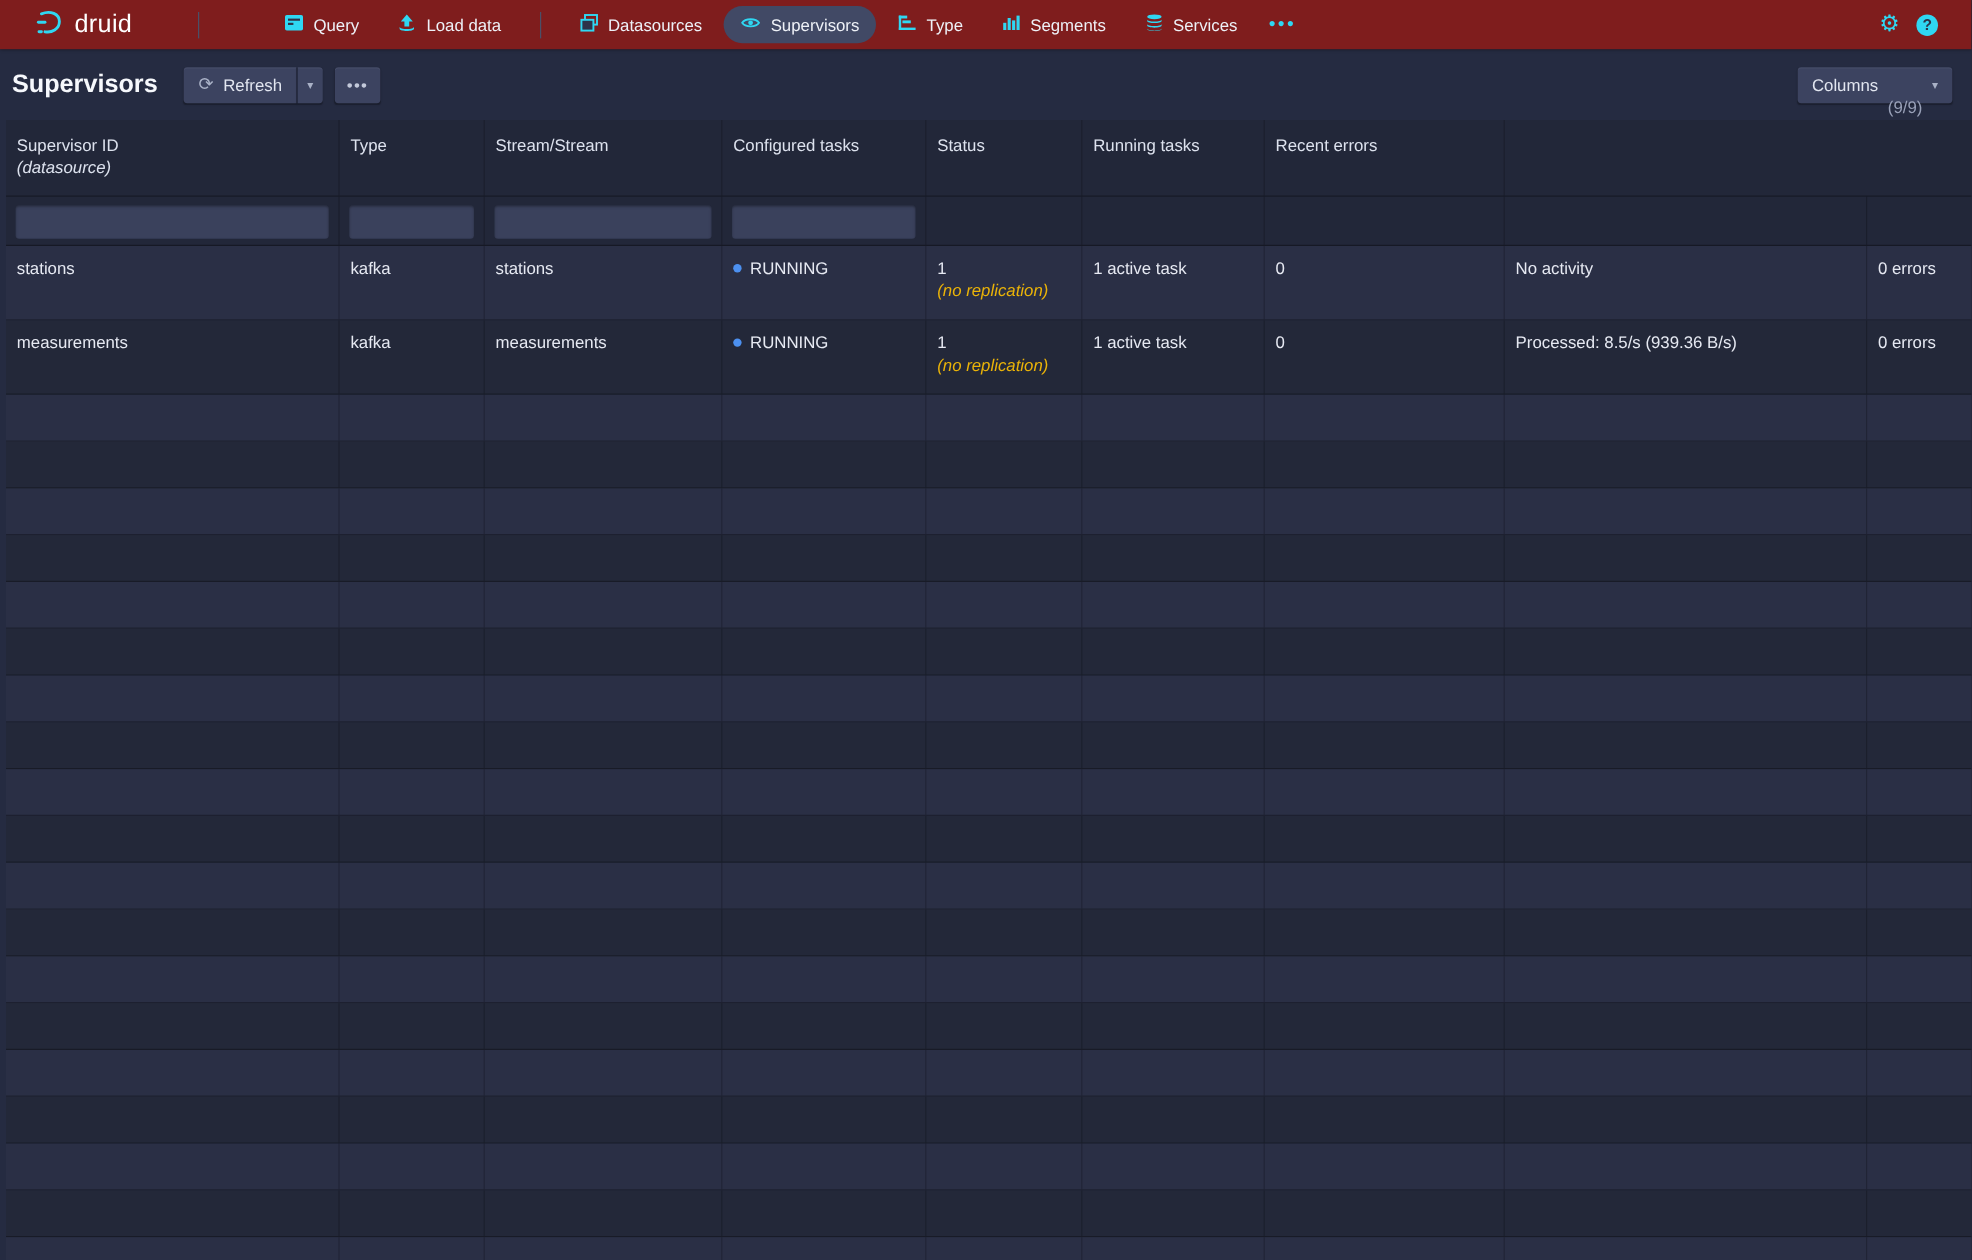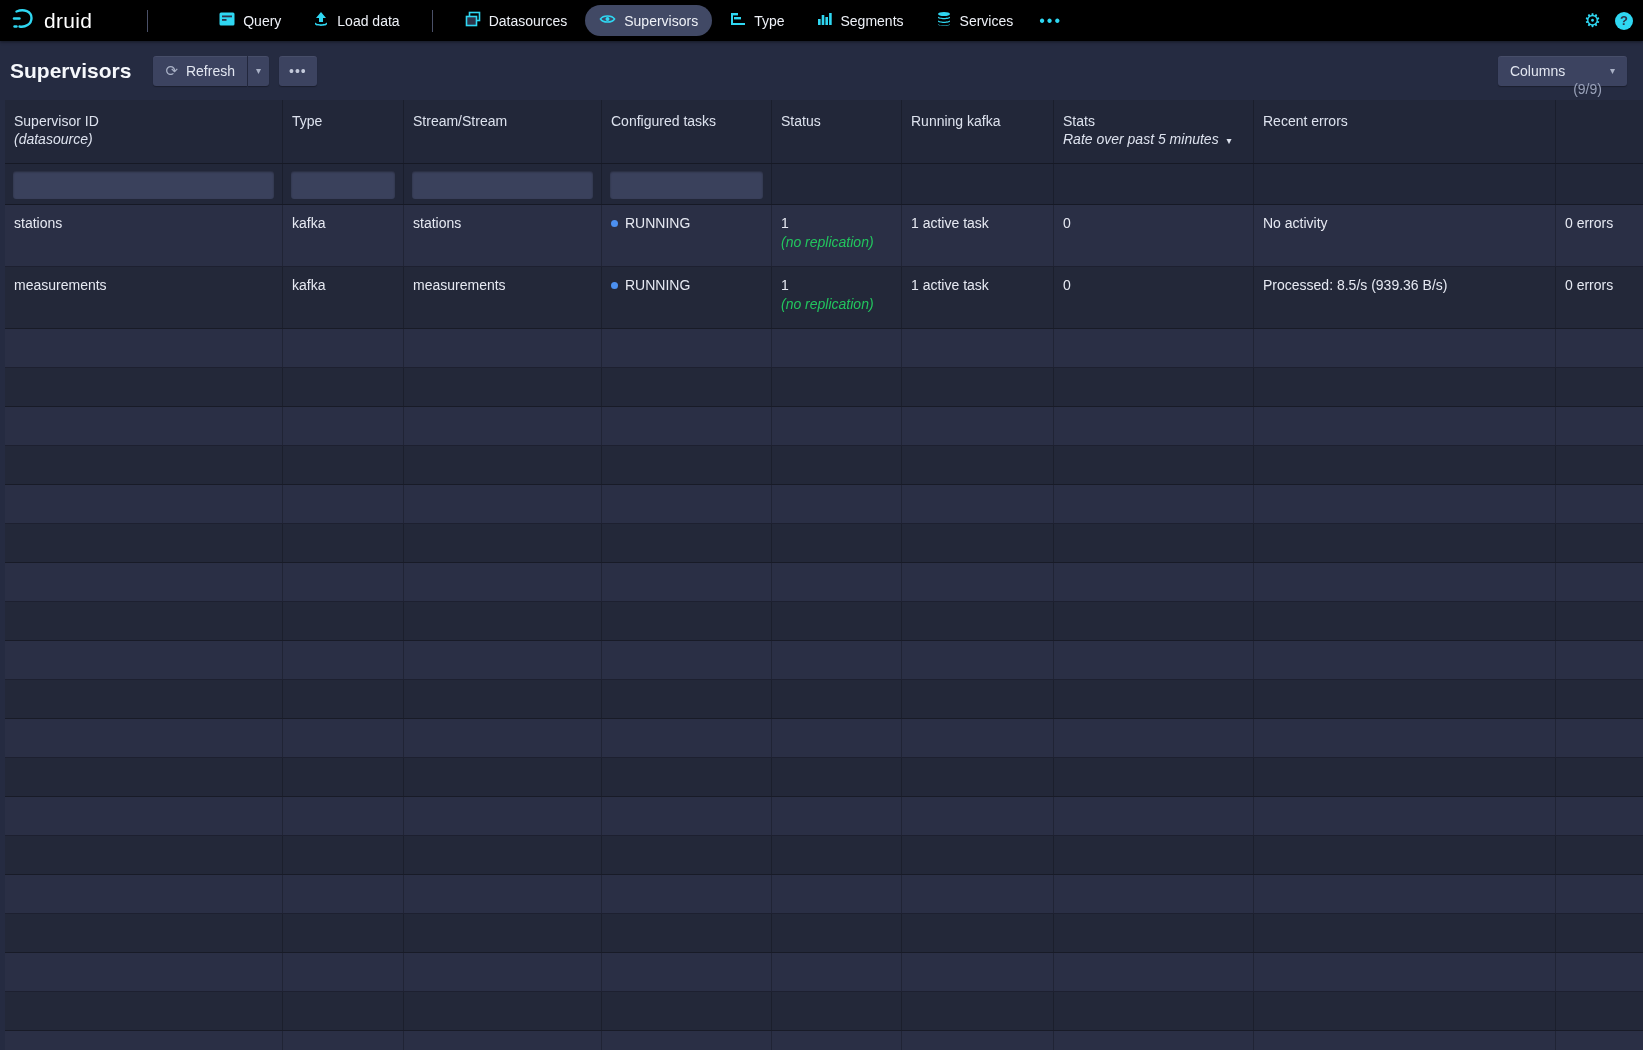--- a/index.html
+++ b/index.html
@@ -6,22 +6,22 @@
   html,body { width:1643px; height:1050px; overflow:hidden; }
   body {
     font-family:"Liberation Sans","DejaVu Sans",sans-serif;
     background:#252b41;
     color:#e6e9f2;
     font-size:14px;
   }
 
   
   .navbar{
-    height:41px; background:#000000; display:flex; align-items:center;
-    padding:0 10px; box-shadow:0 1px 3px rgba(0,0,0,.45); position:relative; z-index:5;gap:39px;
+    height:41px; background:#7f1d1d; display:flex; align-items:center;
+    padding:0 28px; box-shadow:0 1px 3px rgba(0,0,0,.45); position:relative; z-index:5;gap:39px;
   }
   .brand{ display:flex; align-items:center; gap:8px; cursor:pointer; }
   .brand-word{ font-size:21px; color:#ffffff; letter-spacing:.3px; font-weight:400; }
   .nav-divider{ width:1px; height:22px; background:#4a5068; margin:0 16px; }
   .nav-items{ display:flex; align-items:center; }
   .nav-item{
     display:flex; align-items:center; gap:8px; color:#eef1f7;
     padding:6px 14px; margin:0 2px; border-radius:16px; cursor:pointer; white-space:nowrap;justify-content:center;
   }
   .nav-item.active{ background:#414965; }
@@ -66,21 +66,21 @@
   .t-filter{ background:#222739; height:41px; border-bottom:1px solid rgba(0,0,0,.35); }
   .t-filter .cell{ padding:7px 8px 0 8px; }
   .t-filter input{
     width:100%; height:28px; background:#3a415c; border:none; border-radius:3px;
     box-shadow:inset 0 1px 2px rgba(0,0,0,.35); color:#eef1f7; padding:0 8px; font-size:14px; outline:none;
   }
   .t-data{ height:62px; border-bottom:1px solid rgba(0,0,0,.3); cursor:pointer; line-height:19px; }
   .empty{ height:39px; border-bottom:1px solid rgba(0,0,0,.3); }
   .light{ background:#2a2f45; }
   .dark{ background:#232839; }
-  .cell-note{ font-style:italic; color:#22c55e; display:block; }
+  .cell-note{ font-style:italic; color:#eab308; display:block; }
   .status-dot{
     display:inline-block; width:7px; height:7px; border-radius:50%;
     background:#4c90f0; margin-right:7px; vertical-align:1px;
   }
   .stats-caret{ font-size:10px; color:#dde2ee; margin-left:4px; }
 </style>
 </head>
 <body>
 
 <div class="navbar">
@@ -223,25 +223,21 @@
     <div class="cell">
       <span>Stream/Stream</span>
     </div>
     <div class="cell">
       <span>Configured tasks</span>
     </div>
     <div class="cell">
       <span>Status</span>
     </div>
     <div class="cell">
-      <span>Running kafka</span>
-    </div>
-    <div class="cell">
-      <span>Stats</span>
-      <span class="hdr-sub"><i>Rate over past 5 minutes</i> <span class="stats-caret">▾</span></span>
+      <span>Running tasks</span>
     </div>
     <div class="cell">
       <span>Recent errors</span>
     </div>
   </div>
 
   <div class="t-row t-filter">
     <div class="cell">
       <input type="text" value="" style="">
     </div>

